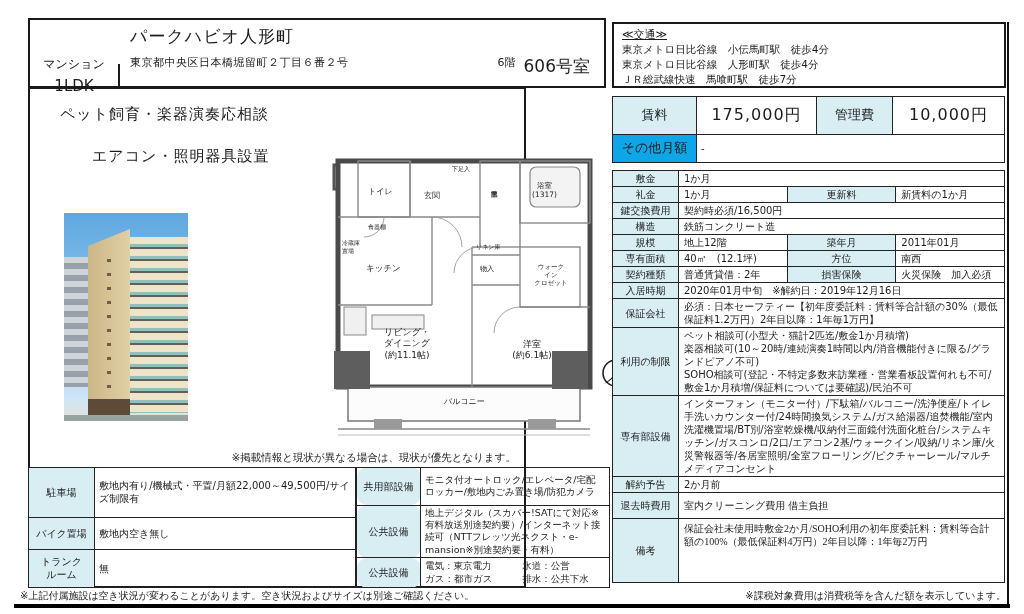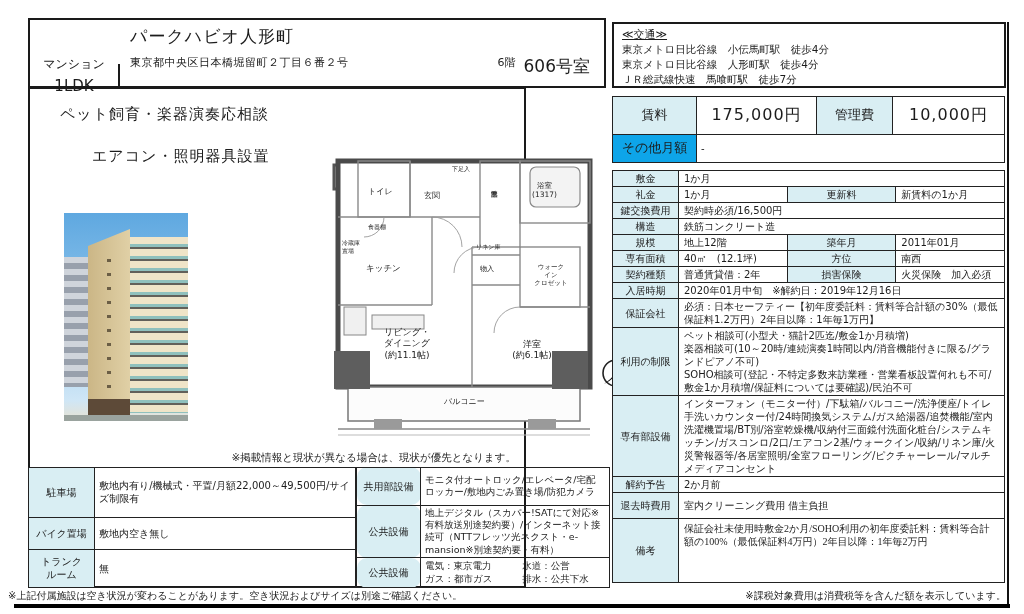--- a/index.html
+++ b/index.html
@@ -74,21 +74,21 @@
   .detail-table td.lbl { padding:1px 2px; }
   .dt-l { width:66px; } .dt-l2 { width:62px; } .dt-v2 { width:118px; }
   .h15 { height:15px; }
   .pre { white-space:pre-line; }
   .biko-row td { height:64px; }
   .biko-row td.val-top { vertical-align:top; padding-top:3px;font-family:Liberation Serif, serif; }
 
   
   .outer-right { position:absolute; left:1007px; top:22px; width:2px; height:582px; background:#111; }
   .bottom-rule { position:absolute; left:14px; top:604px; width:996px; height:4px; background:#000; }
-  .note-bl { position:absolute; left:8px; top:589px; font-size:10px; }
+  .note-bl { position:absolute; left:20px; top:589px; font-size:10px; }
   .note-br { position:absolute; right:18px; top:589px; font-size:10px; }
 </style>
 </head>
 <body>
 
 <div id="page">
 
   <div class="hdr-left">
     <div class="hdr-cat">
       <div class="cat">マンション</div>

